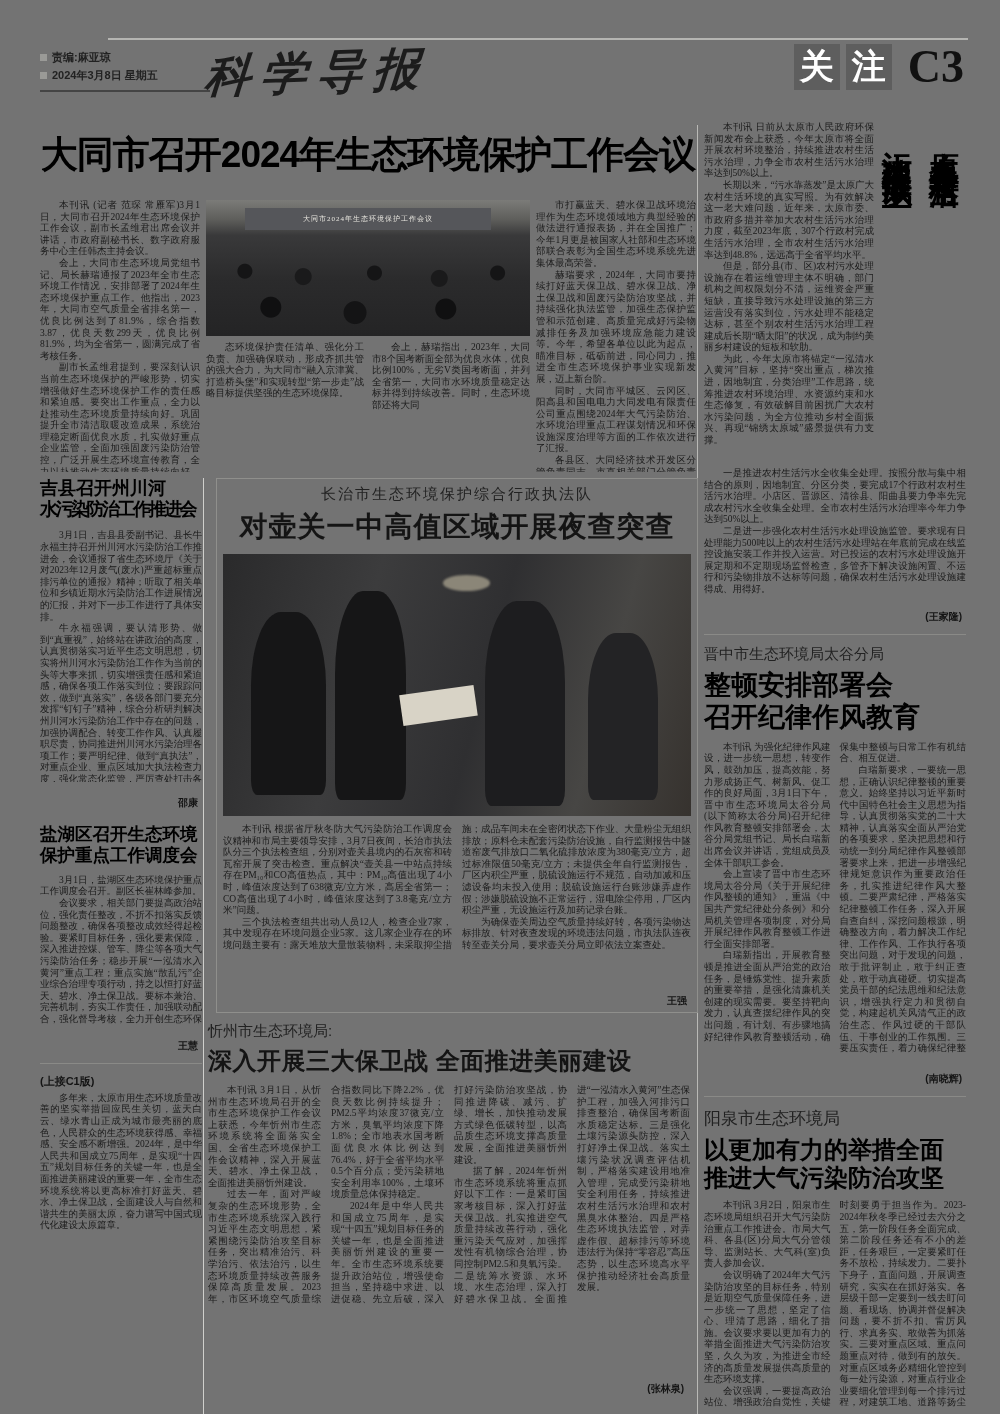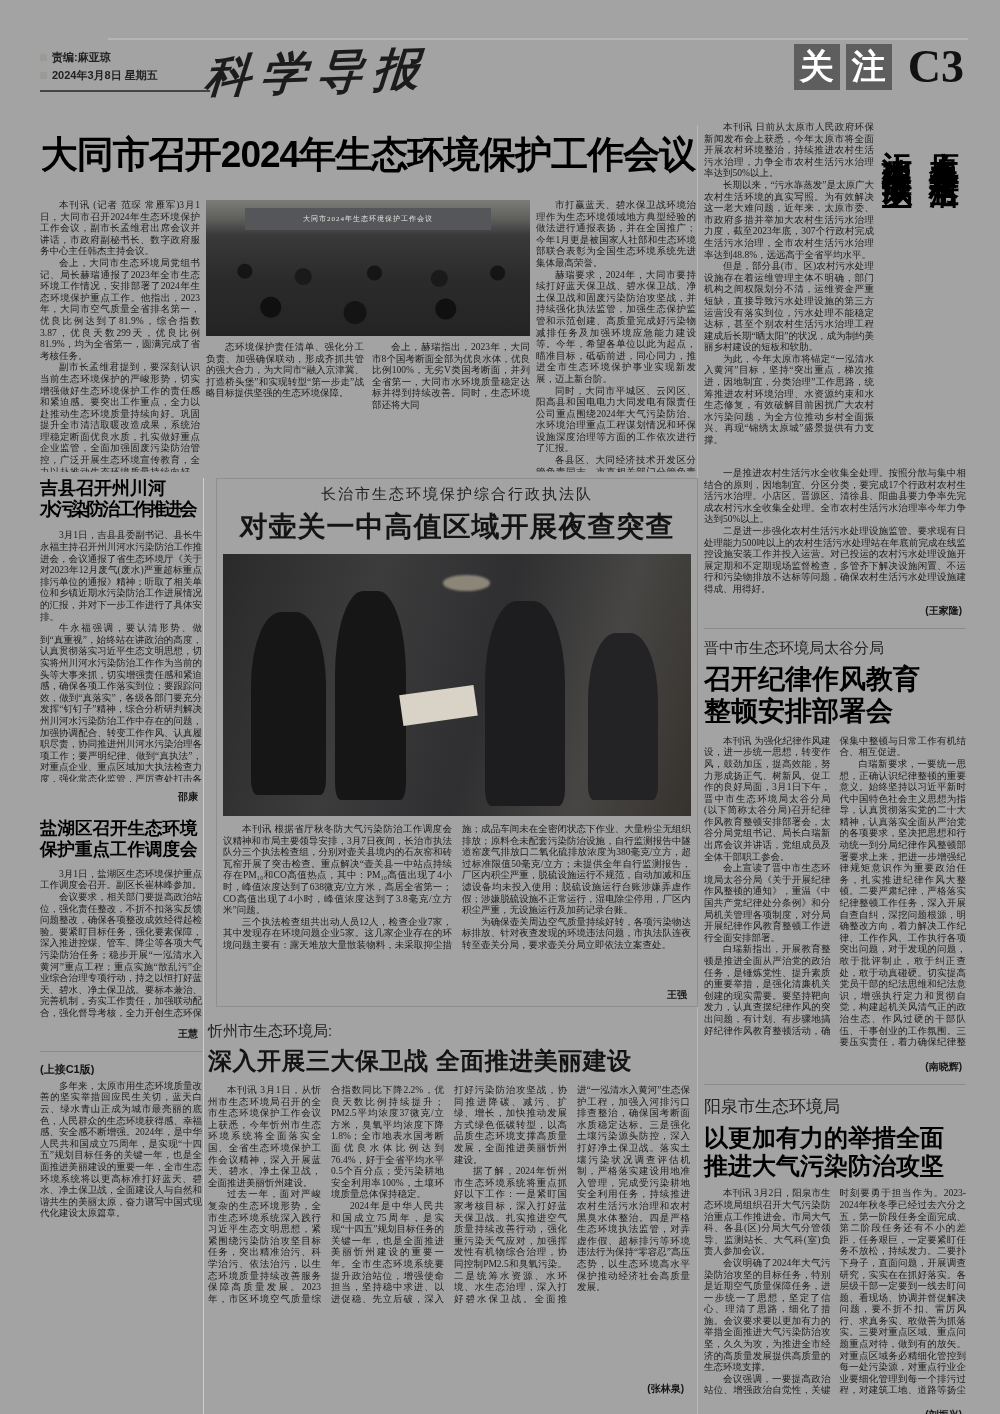--- a/index.html
+++ b/index.html
@@ -1,33 +1,33 @@
 <!DOCTYPE html>
 <html><head>
 <meta charset="utf-8">
 <style>
   html,body{margin:0;padding:0;background:#e8e8e4;}
-  #page{position:relative;width:1000px;height:1414px;margin:0 auto;background:#a3a3a3;
+  #page{position:relative;width:1000px;height:1414px;margin:0 auto;background:#737373;
         font-family:"Liberation Serif",serif;color:#141414;overflow:hidden;}
   
   .top-rule{position:absolute;left:108px;top:38px;width:860px;height:2px;background:#b5b5b2;}
   .ed-info{position:absolute;left:40px;top:48px;width:170px;font-family:"Liberation Sans",sans-serif;
            font-size:11px;font-weight:bold;color:#222;line-height:18px;border-bottom:2px solid #444;padding-bottom:6px;}
   .ed-info .sq{display:inline-block;width:7px;height:7px;background:#9a9a97;margin-right:5px;}
   .masthead{position:absolute;left:205px;top:42px;font-family:"DejaVu Serif",serif;font-size:46px;
             font-weight:bold;font-style:italic;letter-spacing:10px;color:#1c1c1c;
             transform:skewX(-6deg) rotate(-2deg);}
   .hdr-right{position:absolute;right:36px;top:40px;display:flex;align-items:center;gap:6px;}
   .badge{width:46px;height:46px;background:#5e5e5e;color:#fff;font-family:"Liberation Sans",sans-serif;
          font-weight:bold;font-size:34px;display:flex;align-items:center;justify-content:center;}
   .pageno{font-family:"Liberation Serif",serif;font-size:46px;font-weight:bold;color:#111;margin-left:10px;}
   
   .body{font-size:9.5px;line-height:11.6px;text-align:justify;color:#1a1a1a;}
   .body p{margin:0;text-indent:2em;}
-  .byline{font-size:10px;font-weight:bold;text-align:right;padding-right:4px;margin-top:8px;
+  .byline{font-size:10px;font-weight:bold;text-align:right;padding-right:4px;margin-top:14px;
           font-family:"Liberation Sans",sans-serif;}
   .kicker{font-family:"Liberation Sans",sans-serif;color:#222;}
   .hl{font-family:"Liberation Sans",sans-serif;font-weight:bold;color:#000;line-height:1.18;}
   .rule-h{height:1px;background:#8a8a87;border:none;margin:10px 0;}
   
   .main-title{position:absolute;left:40px;top:130px;width:656px;text-align:center;
               font-family:"Liberation Sans",sans-serif;font-weight:900;font-size:37px;
               letter-spacing:-1px;color:#000;white-space:nowrap;}
   .main-row{position:absolute;left:40px;top:200px;width:656px;display:flex;gap:6px;justify-content:space-between;}
   .mcol{width:160px;height:272px;overflow:hidden;}
@@ -221,22 +221,22 @@
         <p>一是推进农村生活污水全收集全处理。按照分散与集中相结合的原则，因地制宜、分区分类，要完成17个行政村农村生活污水治理。小店区、晋源区、清徐县、阳曲县要力争率先完成农村污水全收集全处理。全市农村生活污水治理率今年力争达到50%以上。</p>
         <p>二是进一步强化农村生活污水处理设施监管。要求现有日处理能力500吨以上的农村生活污水处理站在年底前完成在线监控设施安装工作并投入运营。对已投运的农村污水处理设施开展定期和不定期现场监督检查，多管齐下解决设施闲置、不运行和污染物排放不达标等问题，确保农村生活污水处理设施建得成、用得好。</p>
         <p>三是全面开展农村环境整治，完成27个行政村的环境综合整治工作，不断提升村民的获得感、幸福感和安全感。</p>
       </div>
     <div class="byline">(王家隆)</div>
 
     <hr class="rule-h">
 
     <div class="rc-kicker kicker">晋中市生态环境局太谷分局</div>
     <div class="hl hl-right">
+      <span style="display:block">整顿安排部署会</span>
       <span style="display:block">召开纪律作风教育</span>
-      <span style="display:block">整顿安排部署会</span>
     </div>
     <div class="rc-body2 jz-body body" style="margin-top:8px;">
         <p>本刊讯 为强化纪律作风建设，进一步统一思想，转变作风，鼓劲加压，提高效能，努力形成扬正气、树新风、促工作的良好局面，3月1日下午，晋中市生态环境局太谷分局(以下简称太谷分局)召开纪律作风教育整顿安排部署会，太谷分局党组书记、局长白瑞新出席会议并讲话，党组成员及全体干部职工参会。</p>
         <p>会上宣读了晋中市生态环境局太谷分局《关于开展纪律作风整顿的通知》，重温《中国共产党纪律处分条例》和分局机关管理各项制度，对分局开展纪律作风教育整顿工作进行全面安排部署。</p>
         <p>白瑞新指出，开展教育整顿是推进全面从严治党的政治任务，是锤炼党性、提升素质的重要举措，是强化清廉机关创建的现实需要。要坚持靶向发力，认真查摆纪律作风的突出问题，有计划、有步骤地搞好纪律作风教育整顿活动，确保集中整顿与日常工作有机结合、相互促进。</p>
         <p>白瑞新要求，一要统一思想，正确认识纪律整顿的重要意义。始终坚持以习近平新时代中国特色社会主义思想为指导，认真贯彻落实党的二十大精神，认真落实全面从严治党的各项要求，坚决把思想和行动统一到分局纪律作风整顿部署要求上来，把进一步增强纪律规矩意识作为重要政治任务，扎实推进纪律作风大整顿。二要严肃纪律，严格落实纪律整顿工作任务，深入开展自查自纠，深挖问题根源，明确整改方向，着力解决工作纪律、工作作风、工作执行各项突出问题，对于发现的问题，敢于批评制止，敢于纠正查处，敢于动真碰硬。切实提高党员干部的纪法思维和纪法意识，增强执行定力和贯彻自觉，构建起机关风清气正的政治生态、作风过硬的干部队伍、干事创业的工作氛围。三要压实责任，着力确保纪律整顿取得实效。严格落实“一岗双责”，坚决防止和纠正纪律作风整顿中的形式主义，要把纪律作风整顿与建立长效机制相结合，把“当下改”与“长久立”相结合，把严的基调、严的措施、严的氛围长期坚持下去，确保纪律作风大整顿行动取得实实在在的成效。</p>
       </div>
     <div class="byline">(南晓辉)</div>
 
     <hr class="rule-h">

